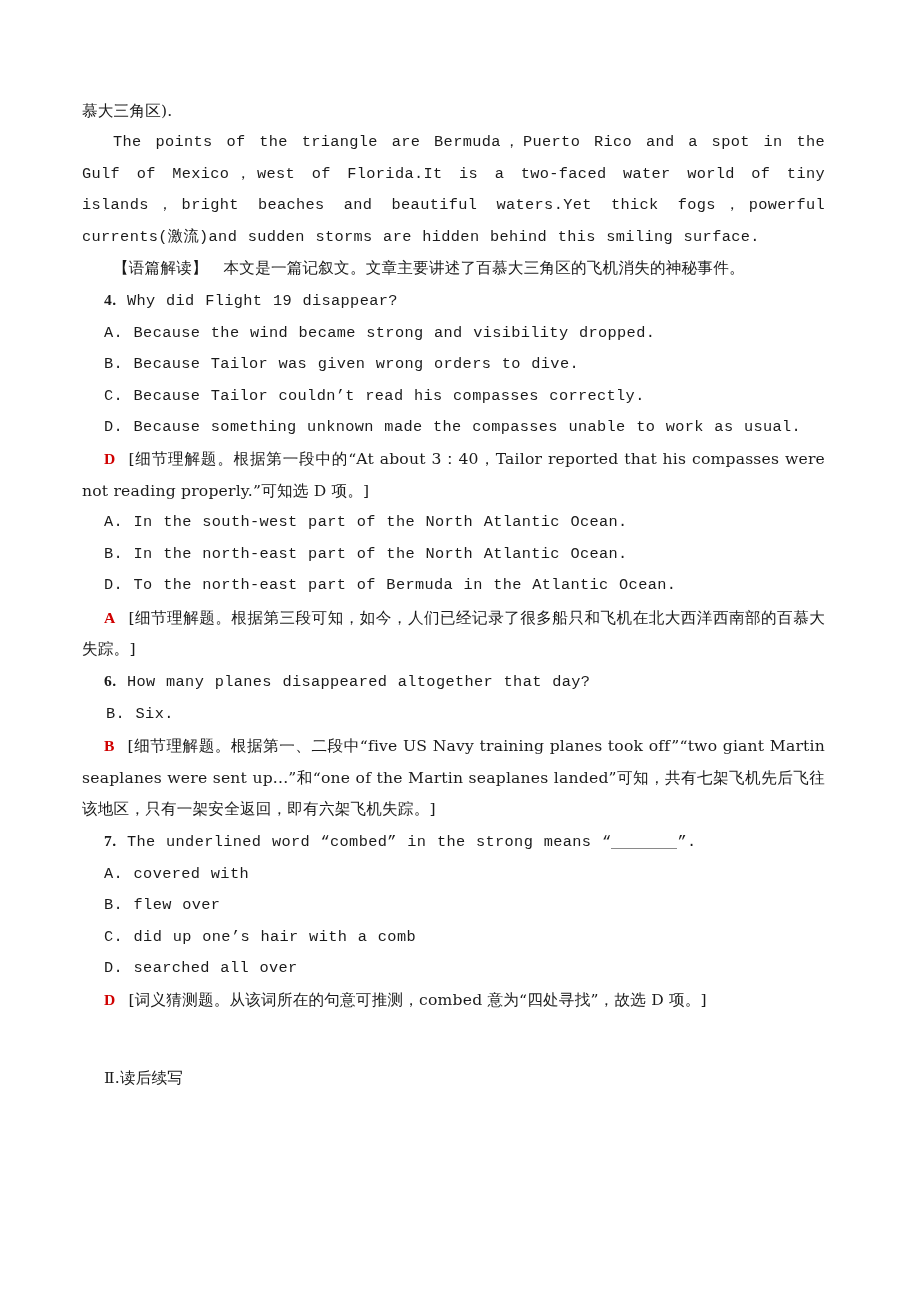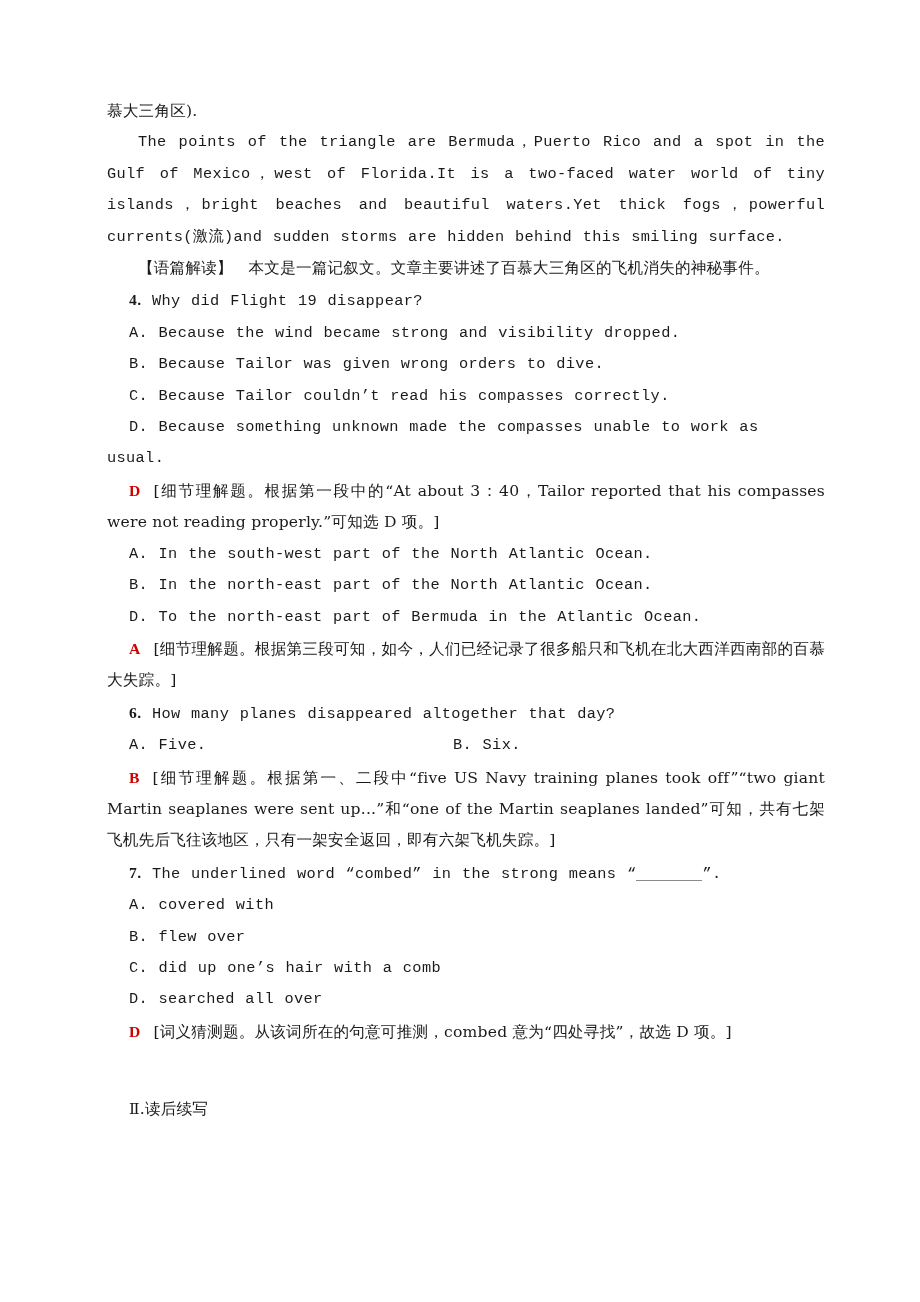--- a/index.html
+++ b/index.html
@@ -15,21 +15,21 @@
     color: #1a1a1a;
     overflow: hidden;
   }
   .page {
     position: absolute;
     left: 0;
     top: 0;
     width: 920px;
     height: 1302px;
     box-sizing: border-box;
-    padding: 96px 95px 0 107px;
+    padding: 96px 95px 0 82px;
   }
   
   .ln {
     font-size: 15.3px;
     line-height: 31.4px;
     letter-spacing: 0.35px;
     white-space: pre-wrap;
     word-spacing: 1px;
   }
   .cn {
@@ -101,21 +101,20 @@
   <div class="ln indent-1">D. Because something unknown made the compasses unable to work as usual.</div>
   <div class="ln cn para indent-1"><span class="ans">D</span><span class="ans-gap"></span><span>[细节理解题。根据第一段中的“At about 3：40，Tailor reported that his compasses were not reading properly.”可知选 D 项。]</span></div>
 
   <div class="ln indent-1">A. In the south-west part of the North Atlantic Ocean.</div>
   <div class="ln indent-1">B. In the north-east part of the North Atlantic Ocean.</div>
   <div class="ln indent-1">D. To the north-east part of Bermuda in the Atlantic Ocean.</div>
   <div class="ln cn para indent-1"><span class="ans">A</span><span class="ans-gap"></span><span>[细节理解题。根据第三段可知，如今，人们已经记录了很多船只和飞机在北大西洋西南部的百慕大失踪。]</span></div>
 
   <div class="ln indent-1"><span class="qnum">6.</span> <span>How many planes disappeared altogether that day?</span></div>
   <div class="optrow">
-    <div class="col-a">A. Five.</div>
     <div class="col-b">B. Six.</div>
   </div>
   <div class="ln cn para indent-1"><span class="ans">B</span><span class="ans-gap"></span><span>[细节理解题。根据第一、二段中“five US Navy training planes took off”“two giant Martin seaplanes were sent up...”和“one of the Martin seaplanes landed”可知，共有七架飞机先后飞往该地区，只有一架安全返回，即有六架飞机失踪。]</span></div>
 
   <div class="ln indent-1"><span class="qnum">7.</span> <span>The underlined word “combed” in the strong means “</span><span class="blank"></span><span>”.</span></div>
   <div class="ln indent-1">A. covered with</div>
   <div class="ln indent-1">B. flew over</div>
   <div class="ln indent-1">C. did up one’s hair with a comb</div>
   <div class="ln indent-1">D. searched all over</div>
   <div class="ln cn para indent-1"><span class="ans">D</span><span class="ans-gap"></span><span>[词义猜测题。从该词所在的句意可推测，combed 意为“四处寻找”，故选 D 项。]</span></div>

